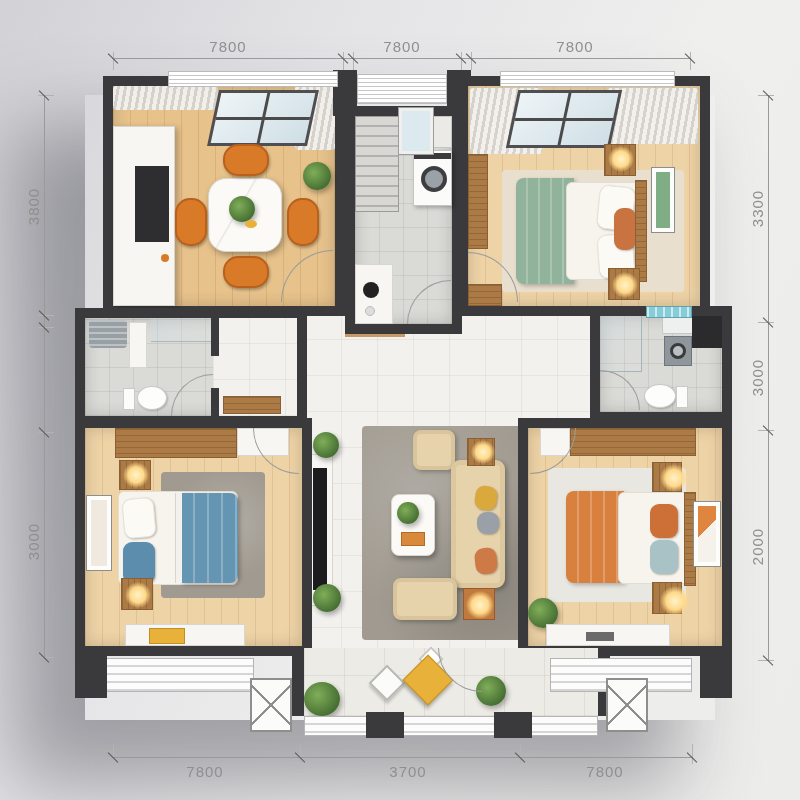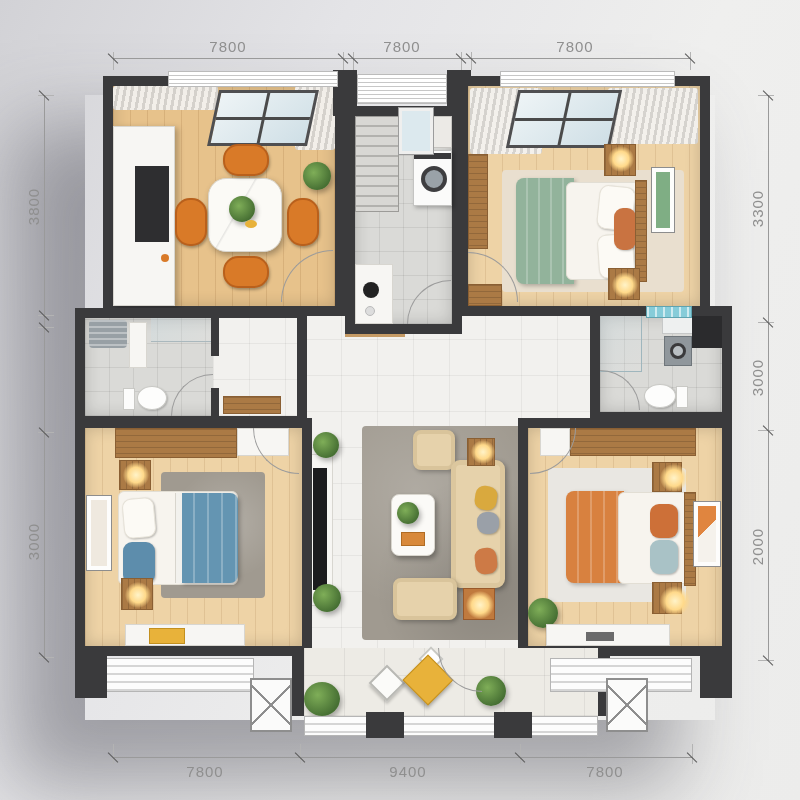--- a/index.html
+++ b/index.html
@@ -86,21 +86,21 @@
   <div class="dim-h" style="left:113px;top:757px;width:579px;"></div>
   <div class="extl" style="left:113px;top:744px;width:1px;height:20px;"></div>
   <div class="extl" style="left:300px;top:744px;width:1px;height:20px;"></div>
   <div class="extl" style="left:520px;top:744px;width:1px;height:20px;"></div>
   <div class="extl" style="left:692px;top:744px;width:1px;height:20px;"></div>
   <div class="tick" style="left:106px;top:757px;"></div>
   <div class="tick" style="left:293px;top:757px;"></div>
   <div class="tick" style="left:513px;top:757px;"></div>
   <div class="tick" style="left:685px;top:757px;"></div>
   <div class="dim-label" style="left:175px;top:763px;">7800</div>
-  <div class="dim-label" style="left:378px;top:763px;">9400</div>
+  <div class="dim-label" style="left:378px;top:763px;">3700</div>
   <div class="dim-label" style="left:575px;top:763px;">7800</div>
 
   <div class="dim-v" style="left:44px;top:95px;height:563px;"></div>
   <div class="extl" style="left:38px;top:95px;width:16px;height:1px;"></div>
   <div class="extl" style="left:38px;top:315px;width:16px;height:1px;"></div>
   <div class="extl" style="left:38px;top:327px;width:16px;height:1px;"></div>
   <div class="extl" style="left:38px;top:432px;width:16px;height:1px;"></div>
   <div class="extl" style="left:38px;top:657px;width:16px;height:1px;"></div>
   <div class="tick" style="left:37px;top:95px;"></div>
   <div class="tick" style="left:37px;top:315px;"></div>

